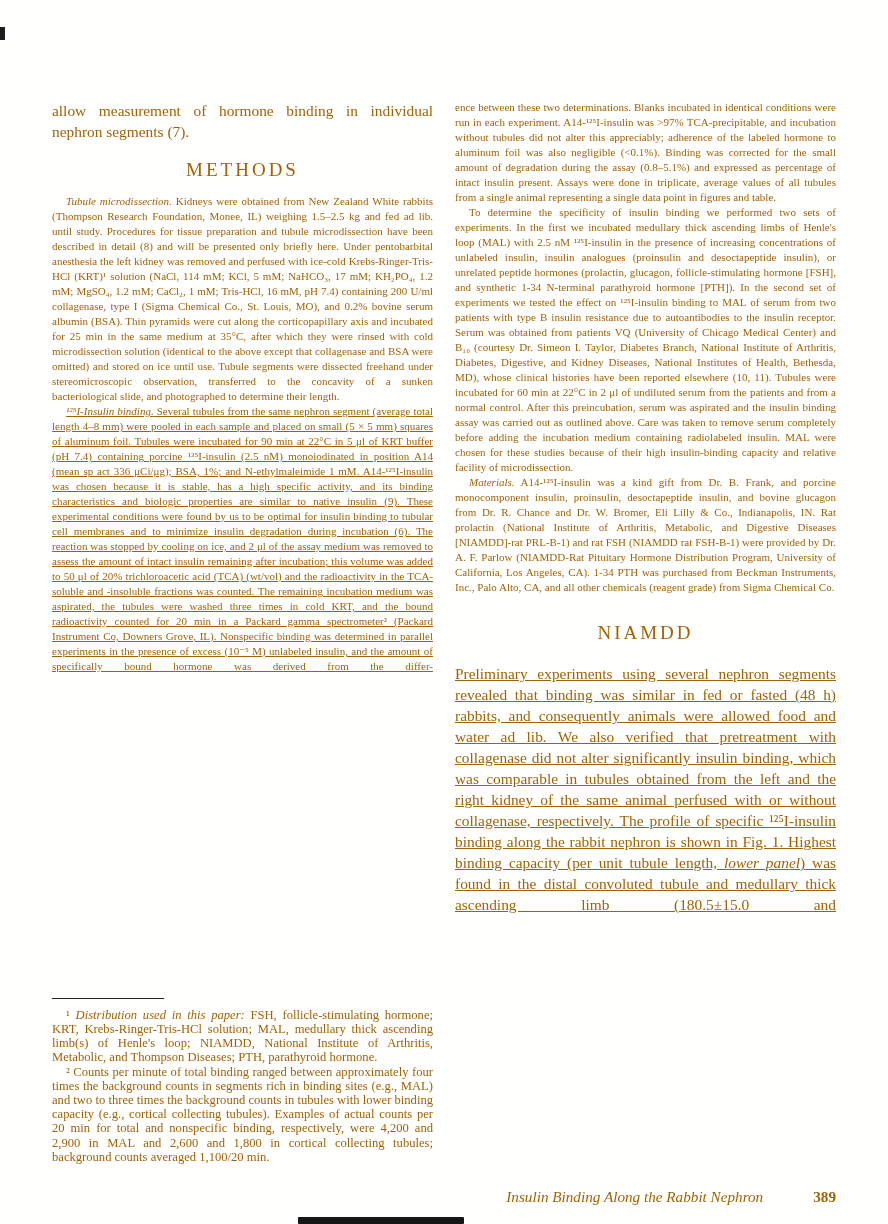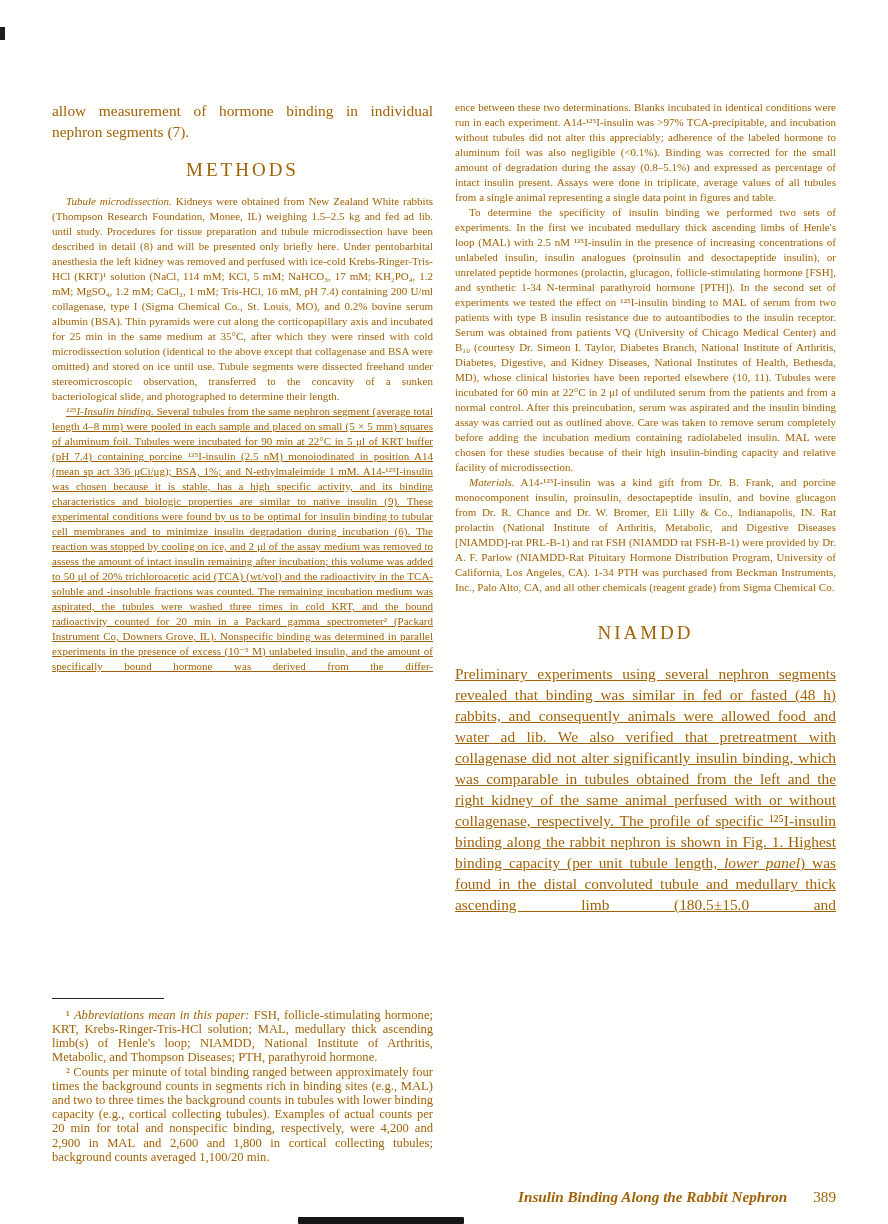--- a/index.html
+++ b/index.html
@@ -79,22 +79,22 @@
 
   .page-footer {
     position: absolute;
     right: 52px;
     bottom: 18px;
     font-size: 15.2px;
     display: flex;
     align-items: baseline;
     gap: 26px;
   }
-  .running-title { font-style: italic; font-weight: 700; }
-  .page-number { font-weight: 400; }
+  .running-title { font-style: italic; font-weight: 400; }
+  .page-number { font-weight: 700; margin-left: 24px; }
 
   .scan-artifact-bottom {
     position: absolute;
     left: 298px;
     bottom: 0;
     width: 166px;
     height: 7px;
     background: #161616;
     border-radius: 1px;
   }
@@ -120,21 +120,21 @@
 
       <h2 class="section-heading">METHODS</h2>
 
       <p class="body-sm indent"><i>Tubule microdissection.</i><span> Kidneys were obtained from New Zealand White rabbits (Thompson Research Foundation, Monee, IL) weighing 1.5–2.5 kg and fed ad lib. until study. Procedures for tissue preparation and tubule microdissection have been described in detail (8) and will be presented only briefly here. Under pentobarbital anesthesia the left kidney was removed and perfused with ice-cold Krebs-Ringer-Tris-HCl (KRT)¹ solution (NaCl, 114 mM; KCl, 5 mM; NaHCO₃, 17 mM; KH₂PO₄, 1.2 mM; MgSO₄, 1.2 mM; CaCl₂, 1 mM; Tris-HCl, 16 mM, pH 7.4) containing 200 U/ml collagenase, type I (Sigma Chemical Co., St. Louis, MO), and 0.2% bovine serum albumin (BSA). Thin pyramids were cut along the corticopapillary axis and incubated for 25 min in the same medium at 35°C, after which they were rinsed with cold microdissection solution (identical to the above except that collagenase and BSA were omitted) and stored on ice until use. Tubule segments were dissected freehand under stereomicroscopic observation, transferred to the concavity of a sunken bacteriological slide, and photographed to determine their length.</span></p>
 
       <p class="body-sm indent justify-last"><i>¹²⁵I-Insulin binding.</i><span> Several tubules from the same nephron segment (average total length 4–8 mm) were pooled in each sample and placed on small (5 × 5 mm) squares of aluminum foil. Tubules were incubated for 90 min at 22°C in 5 μl of KRT buffer (pH 7.4) containing porcine ¹²⁵I-insulin (2.5 nM) monoiodinated in position A14 (mean sp act 336 μCi/μg); BSA, 1%; and N-ethylmaleimide 1 mM. A14-¹²⁵I-insulin was chosen because it is stable, has a high specific activity, and its binding characteristics and biologic properties are similar to native insulin (9). These experimental conditions were found by us to be optimal for insulin binding to tubular cell membranes and to minimize insulin degradation during incubation (6). The reaction was stopped by cooling on ice, and 2 μl of the assay medium was removed to assess the amount of intact insulin remaining after incubation; this volume was added to 50 μl of 20% trichloroacetic acid (TCA) (wt/vol) and the radioactivity in the TCA-soluble and -insoluble fractions was counted. The remaining incubation medium was aspirated, the tubules were washed three times in cold KRT, and the bound radioactivity counted for 20 min in a Packard gamma spectrometer² (Packard Instrument Co, Downers Grove, IL). Nonspecific binding was determined in parallel experiments in the presence of excess (10⁻⁵ M) unlabeled insulin, and the amount of specifically bound hormone was derived from the differ-</span></p>
 
       <div class="footnote-block">
         <hr class="footnote-rule">
 
-        <p class="footnote indent"><span>¹ </span><i>Abbreviations mean in this paper:</i><span> FSH, follicle-stimulating hormone; KRT, Krebs-Ringer-Tris-HCl solution; MAL, medullary thick ascending limb(s) of Henle's loop; NIAMDD, National Institute of Arthritis, Metabolic, and Thompson Diseases; PTH, parathyroid hormone.</span></p>
+        <p class="footnote indent"><span>¹ </span><i>Distribution used in this paper:</i><span> FSH, follicle-stimulating hormone; KRT, Krebs-Ringer-Tris-HCl solution; MAL, medullary thick ascending limb(s) of Henle's loop; NIAMDD, National Institute of Arthritis, Metabolic, and Thompson Diseases; PTH, parathyroid hormone.</span></p>
 
         <p class="footnote indent"><span>² </span><span>Counts per minute of total binding ranged between approximately four times the background counts in segments rich in binding sites (e.g., MAL) and two to three times the background counts in tubules with lower binding capacity (e.g., cortical collecting tubules). Examples of actual counts per 20 min for total and nonspecific binding, respectively, were 4,200 and 2,900 in MAL and 2,600 and 1,800 in cortical collecting tubules; background counts averaged 1,100/20 min.</span></p>
       </div>
 
     </div>
 
     <div class="column">
 
       <p class="body-sm">ence between these two determinations. Blanks incubated in identical conditions were run in each experiment. A14-¹²⁵I-insulin was &gt;97% TCA-precipitable, and incubation without tubules did not alter this appreciably; adherence of the labeled hormone to aluminum foil was also negligible (&lt;0.1%). Binding was corrected for the small amount of degradation during the assay (0.8–5.1%) and expressed as percentage of intact insulin present. Assays were done in triplicate, average values of all tubules from a single animal representing a single data point in figures and table.</p>
 

